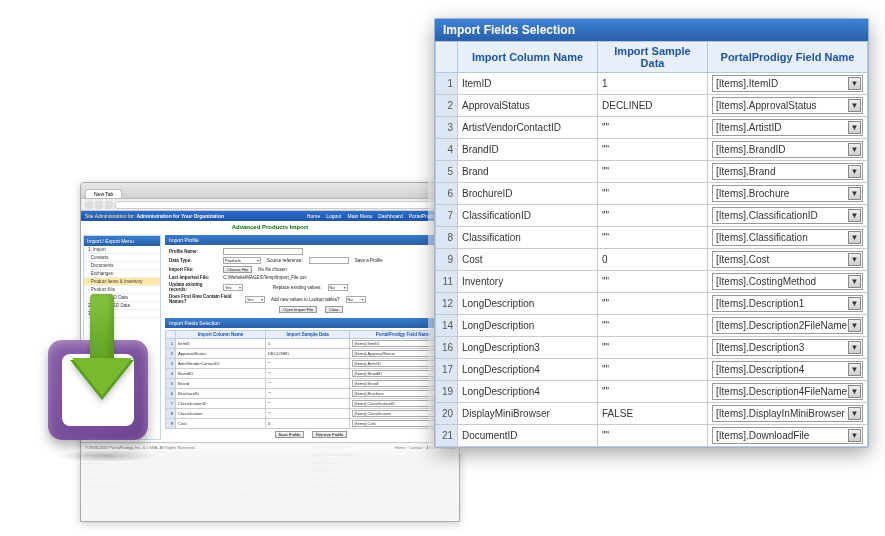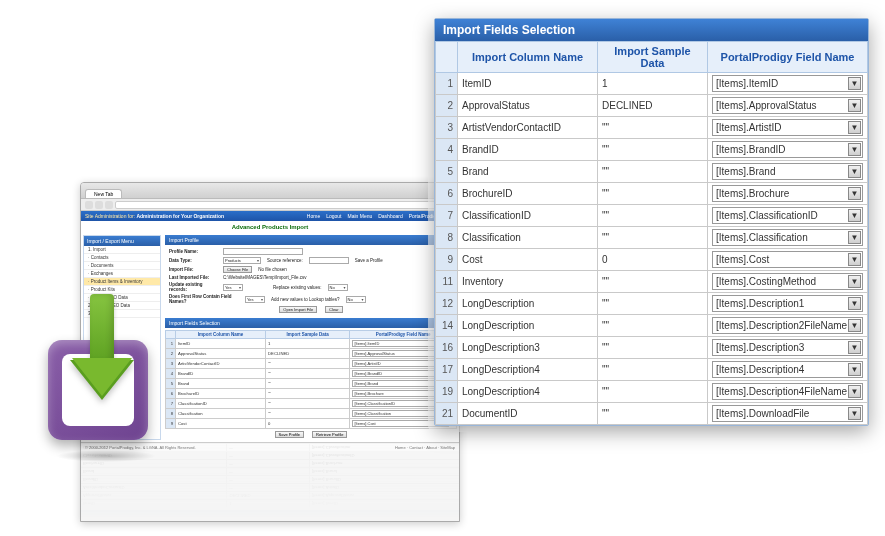--- a/index.html
+++ b/index.html
@@ -509,20 +509,31 @@
           <td>LongDescription4</td>
           <td>""</td>
           <td>
             <div class="pf-select">
               <span>[Items].Description4FileName</span>
               <span class="arrow">▼</span>
             </div>
           </td>
         </tr>
         <tr>
+          <td class="num">20</td>
+          <td>DisplayMiniBrowser</td>
+          <td>FALSE</td>
+          <td>
+            <div class="pf-select">
+              <span>[Items].DisplayInMiniBrowser</span>
+              <span class="arrow">▼</span>
+            </div>
+          </td>
+        </tr>
+        <tr>
           <td class="num">21</td>
           <td>DocumentID</td>
           <td>""</td>
           <td>
             <div class="pf-select">
               <span>[Items].DownloadFile</span>
               <span class="arrow">▼</span>
             </div>
           </td>
         </tr>

